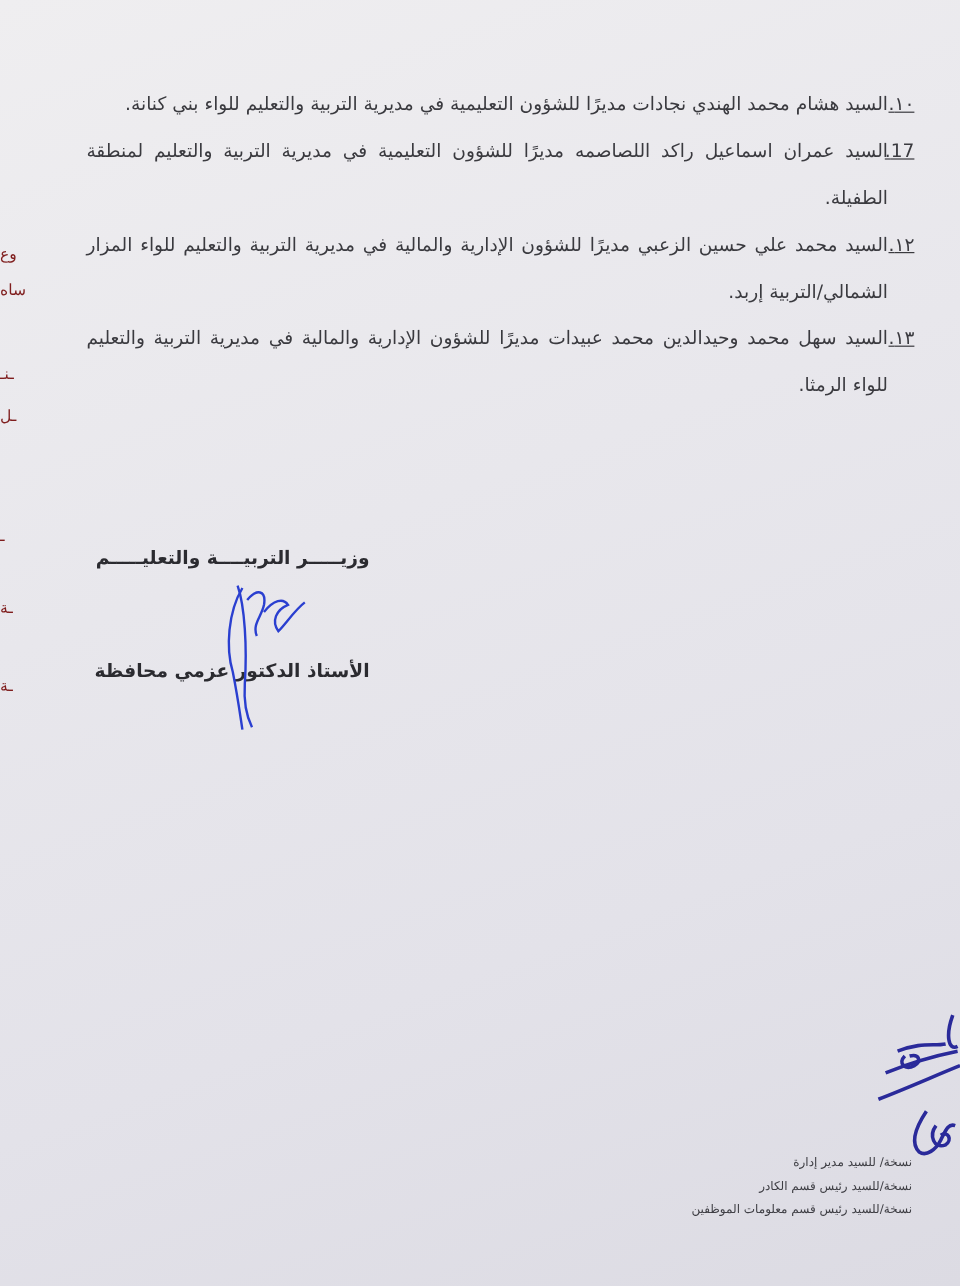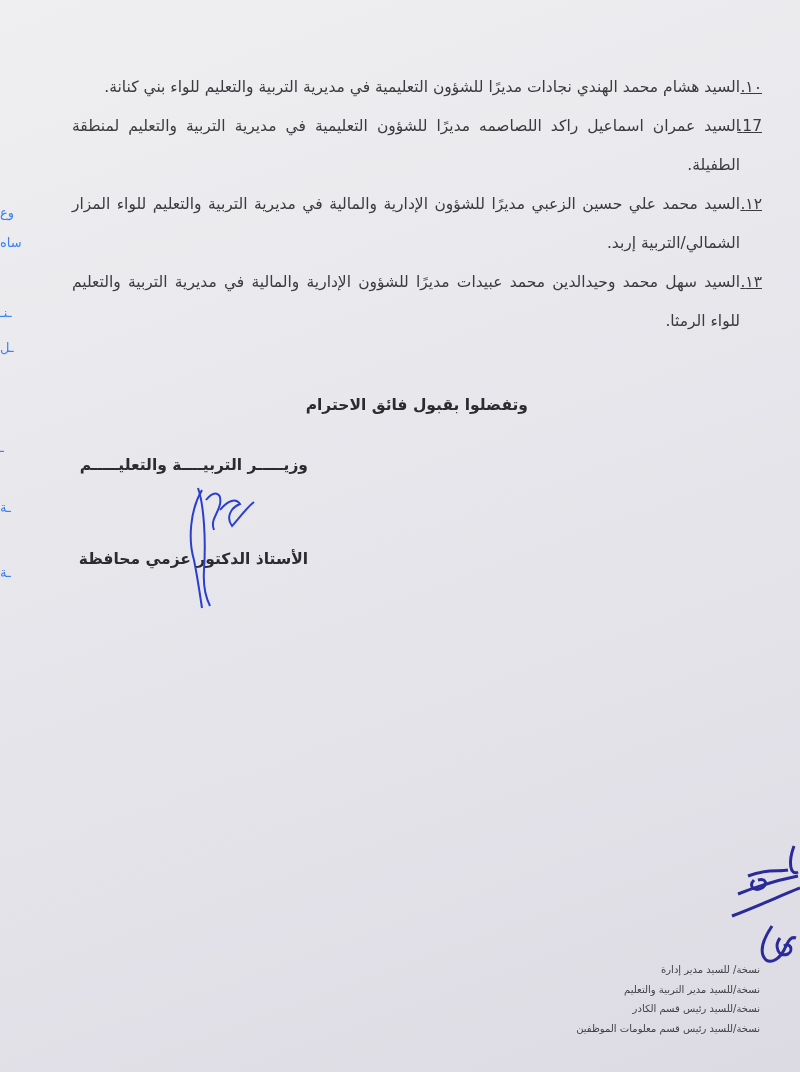--- a/index.html
+++ b/index.html
@@ -4,21 +4,21 @@
 <style>
   html, body { margin:0; padding:0; }
   body {
     width:800px; height:1072px; overflow:hidden; position:relative;
     background: linear-gradient(160deg, #efeef0 0%, #e8e7ec 40%, #e3e2e9 70%, #dcdbe3 100%);
     font-family: "DejaVu Sans", sans-serif;
     color:#2a2a2e;
   }
   .page { position:absolute; inset:0; }
   .margin-fragments { position:absolute; left:0; top:205px; width:24px; }
-  .frag { position:absolute; left:0; font-size:13px; color:#3b82f6; direction:rtl; width:22px; text-align:left; }
+  .frag { position:absolute; left:0; font-size:13px; color:#7f1d1d; direction:rtl; width:22px; text-align:left; }
   .items { position:absolute; right:38px; top:68px; width:690px; direction:rtl; }
   .item { position:relative; font-size:15.5px; line-height:39px; color:#3a3a3f; }
   .item .num { position:absolute; right:0; top:0; width:46px; text-align:right;text-decoration:underline; }
   .item .text { margin-right:22px; text-align:justify; text-align-last:right; }
   .closing { position:absolute; right:272px; top:396px; direction:rtl; font-weight:bold; font-size:15.5px; color:#2b2b30; }
   .sig-block { position:absolute; right:492px; top:456px; direction:rtl; font-weight:bold; font-size:15.5px; color:#2b2b30; width:230px; }
   .sig-title { position:absolute; right:0; top:0; white-space:nowrap; letter-spacing:0.5px; }
   .sig-name { position:absolute; right:0; top:94px; white-space:nowrap; }
   .signature { position:absolute; left:170px; top:470px; width:100px; height:140px; }
   .initials { position:absolute; left:728px; top:842px; width:72px; height:128px; }
@@ -52,21 +52,20 @@
     <div class="item">
       <span class="num">١٢.</span>
       <div class="text">السيد محمد علي حسين الزعبي مديرًا للشؤون الإدارية والمالية في مديرية التربية والتعليم للواء المزار الشمالي/التربية إربد.</div>
     </div>
     <div class="item">
       <span class="num">١٣.</span>
       <div class="text">السيد سهل محمد وحيدالدين محمد عبيدات مديرًا للشؤون الإدارية والمالية في مديرية التربية والتعليم للواء الرمثا.</div>
     </div>
   </div>
 
-  <div class="closing">وتفضلوا بقبول فائق الاحترام</div>
 
   <div class="sig-block">
     <div class="sig-title">وزيـــــر التربيــــة والتعليـــــم</div>
     <div class="sig-name">الأستاذ الدكتور عزمي محافظة</div>
   </div>
 
   <svg class="signature" viewBox="0 0 100 140">
     <path d="M32 20 C20 40, 18 70, 24 90 C28 110, 30 125, 32 138" stroke="#2a3fd0" stroke-width="2" fill="none"></path>
     <path d="M28 18 C34 35, 36 70, 34 100 C33 115, 36 128, 40 136" stroke="#2a3fd0" stroke-width="2" fill="none"></path>
     <path d="M36 30 C44 20, 52 22, 50 34 C48 44, 40 50, 44 60" stroke="#2a3fd0" stroke-width="2" fill="none"></path>
@@ -76,18 +75,17 @@
   <svg class="initials" viewBox="0 0 72 128">
     <path d="M66 4 C60 20, 62 34, 70 30" stroke="#2a2a9a" stroke-width="3" fill="none"></path>
     <path d="M20 34 C40 26, 50 30, 60 28 M10 52 C30 44, 50 38, 70 34 M4 74 C30 64, 52 54, 72 46" stroke="#2a2a9a" stroke-width="3" fill="none"></path>
     <path d="M26 38 C20 44, 26 50, 34 46 C40 42, 38 36, 30 38" stroke="#2a2a9a" stroke-width="3" fill="none"></path>
     <path d="M44 84 C36 96, 30 110, 38 118 C44 122, 52 116, 56 108 C60 100, 62 94, 68 96" stroke="#2a2a9a" stroke-width="3" fill="none"></path>
     <path d="M52 96 C46 104, 50 116, 60 112 C66 108, 62 100, 56 104" stroke="#2a2a9a" stroke-width="3" fill="none"></path>
   </svg>
 
   <div class="cc">
     <div class="line">نسخة/ للسيد مدير إدارة</div>
-    <div class="line">نسخة/للسيد مدير التربية والتعليم</div>
     <div class="line">نسخة/للسيد رئيس قسم الكادر</div>
     <div class="line">نسخة/للسيد رئيس قسم معلومات الموظفين</div>
   </div>
 
 </div>
 
 </body></html>

